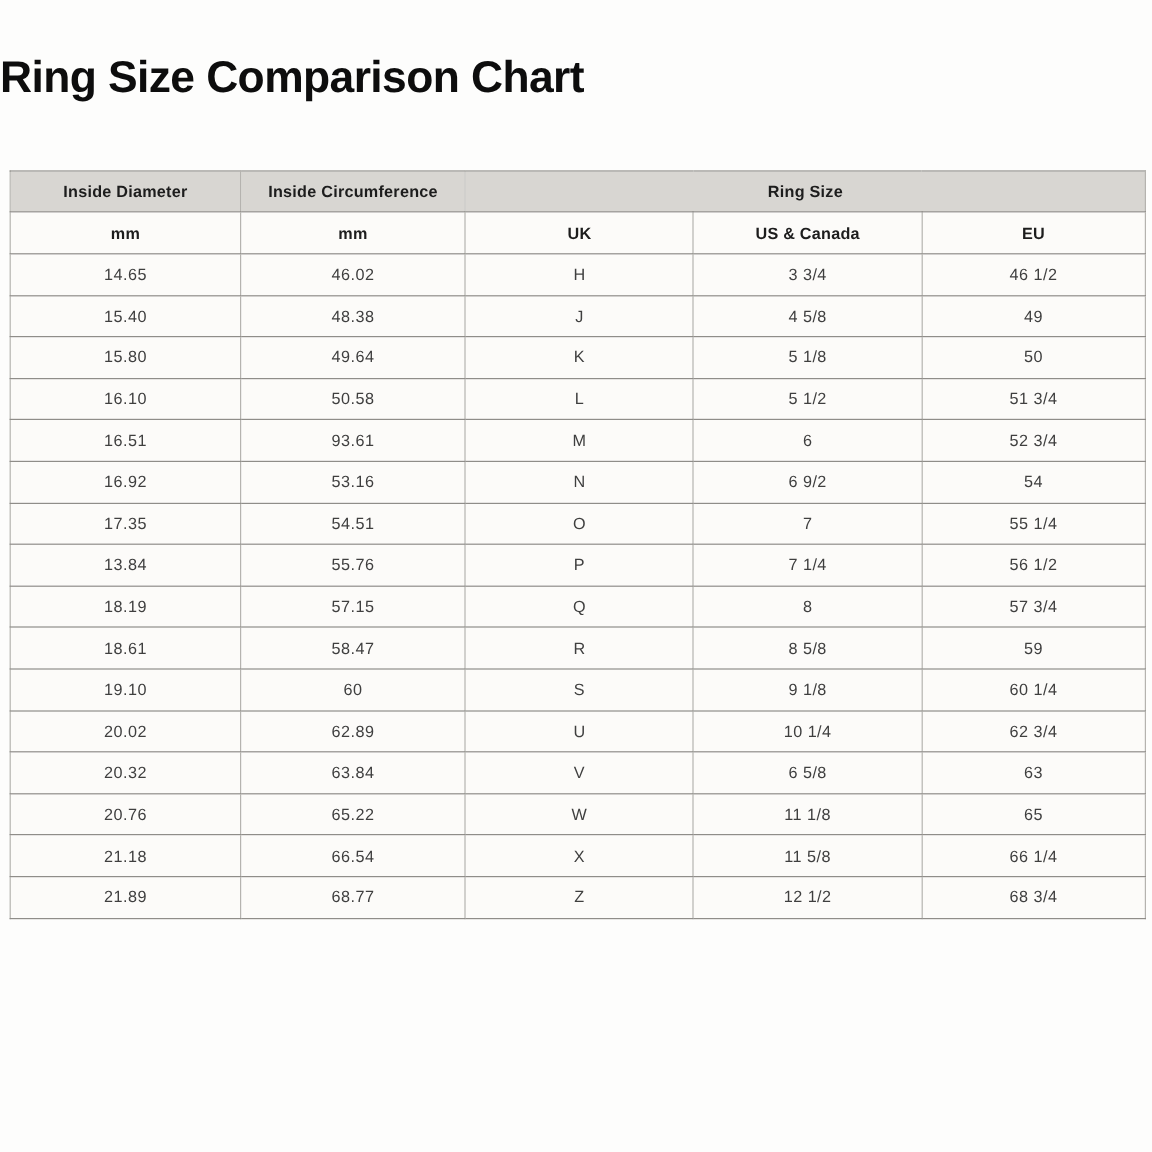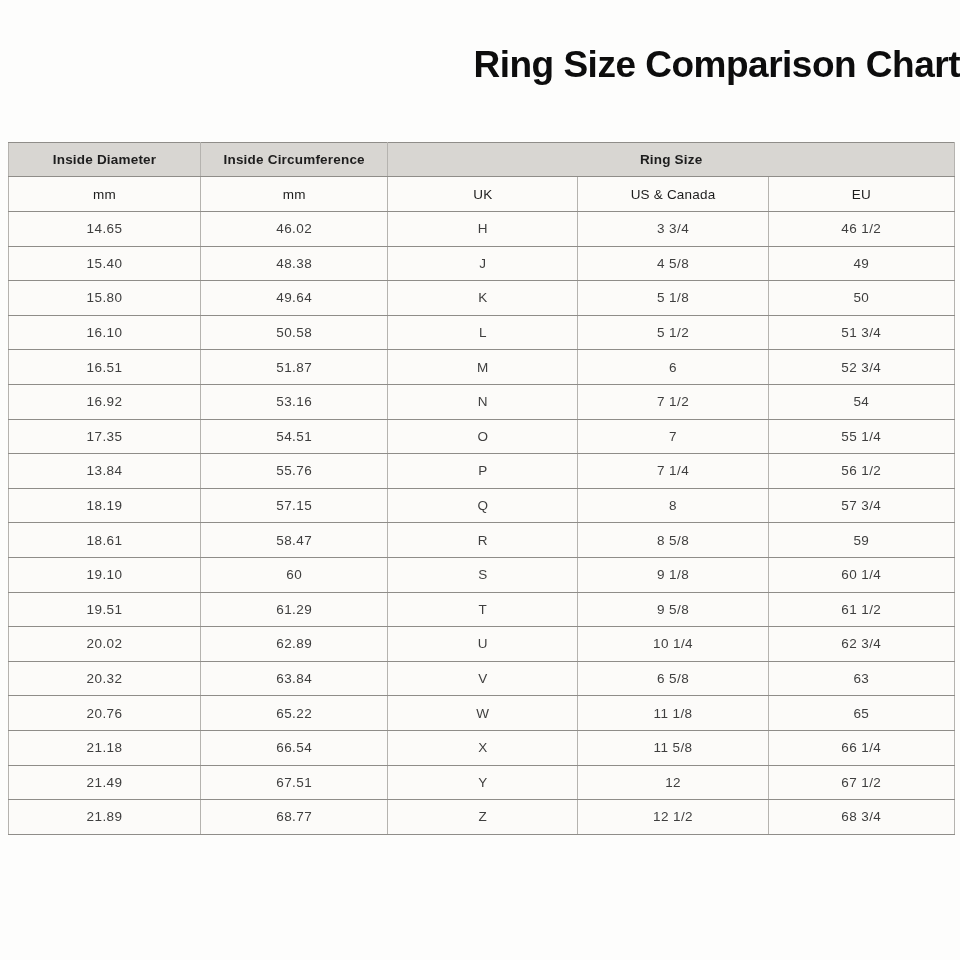--- a/index.html
+++ b/index.html
@@ -17,21 +17,21 @@
     position: relative;
     width: 960px;
     height: 960px;
   }
   .page-title {
     position: absolute;
     top: 44px;
     left: 0;
     right: 0;
     margin: 0;
-    text-align: right;
+    text-align: left;
     font-size: 37px;
     font-weight: bold;
     letter-spacing: -0.5px;
     color: #0d0d0d;
   }
   table.ring-table {
     position: absolute;
     top: 142px;
     left: 8px;
     width: 947px;
@@ -57,21 +57,21 @@
     font-size: 13.5px;
     font-weight: bold;
     color: var(--header-text, #1d1d1d);
     letter-spacing: 0.2px;
     text-align: center;
   }
   table.ring-table thead tr.sub-row th {
     height: 34px;
     background: var(--row-background, #fcfbf9);
     font-size: 13.5px;
-    font-weight: normal;
+    font-weight: bold;
     color: var(--header-text, #1d1d1d);
     letter-spacing: 0.2px;
   }
   table.ring-table tbody td {
     height: 33.6px;
     background: var(--row-background, #fcfbf9);
     font-size: 13.5px;
     font-weight: normal;
     color: var(--text, #3f3f3f);
     letter-spacing: 0.4px;
@@ -129,30 +129,30 @@
         </tr>
         <tr>
           <td>16.10</td>
           <td>50.58</td>
           <td>L</td>
           <td>5 1/2</td>
           <td>51 3/4</td>
         </tr>
         <tr>
           <td>16.51</td>
-          <td>51.87</td>
+          <td>93.61</td>
           <td>M</td>
           <td>6</td>
           <td>52 3/4</td>
         </tr>
         <tr>
           <td>16.92</td>
           <td>53.16</td>
           <td>N</td>
-          <td>7 1/2</td>
+          <td>6 9/2</td>
           <td>54</td>
         </tr>
         <tr>
           <td>17.35</td>
           <td>54.51</td>
           <td>O</td>
           <td>7</td>
           <td>55 1/4</td>
         </tr>
         <tr>
@@ -177,27 +177,20 @@
           <td>59</td>
         </tr>
         <tr>
           <td>19.10</td>
           <td>60</td>
           <td>S</td>
           <td>9 1/8</td>
           <td>60 1/4</td>
         </tr>
         <tr>
-          <td>19.51</td>
-          <td>61.29</td>
-          <td>T</td>
-          <td>9 5/8</td>
-          <td>61 1/2</td>
-        </tr>
-        <tr>
           <td>20.02</td>
           <td>62.89</td>
           <td>U</td>
           <td>10 1/4</td>
           <td>62 3/4</td>
         </tr>
         <tr>
           <td>20.32</td>
           <td>63.84</td>
           <td>V</td>
@@ -212,27 +205,20 @@
           <td>65</td>
         </tr>
         <tr>
           <td>21.18</td>
           <td>66.54</td>
           <td>X</td>
           <td>11 5/8</td>
           <td>66 1/4</td>
         </tr>
         <tr>
-          <td>21.49</td>
-          <td>67.51</td>
-          <td>Y</td>
-          <td>12</td>
-          <td>67 1/2</td>
-        </tr>
-        <tr>
           <td>21.89</td>
           <td>68.77</td>
           <td>Z</td>
           <td>12 1/2</td>
           <td>68 3/4</td>
         </tr>
       </tbody>
   </table>
 </div>
 

